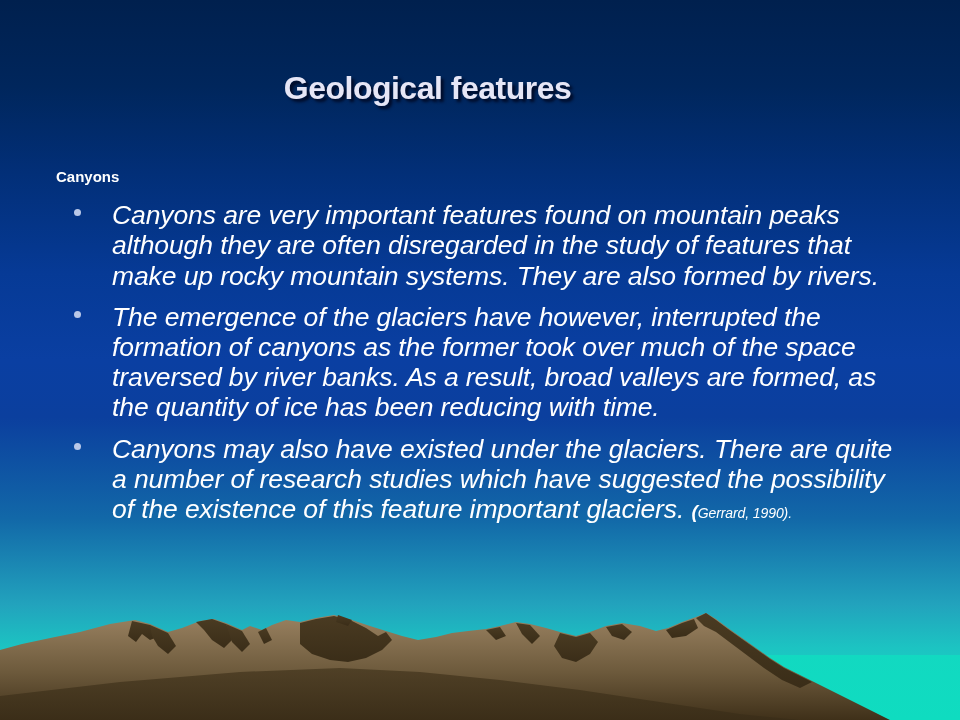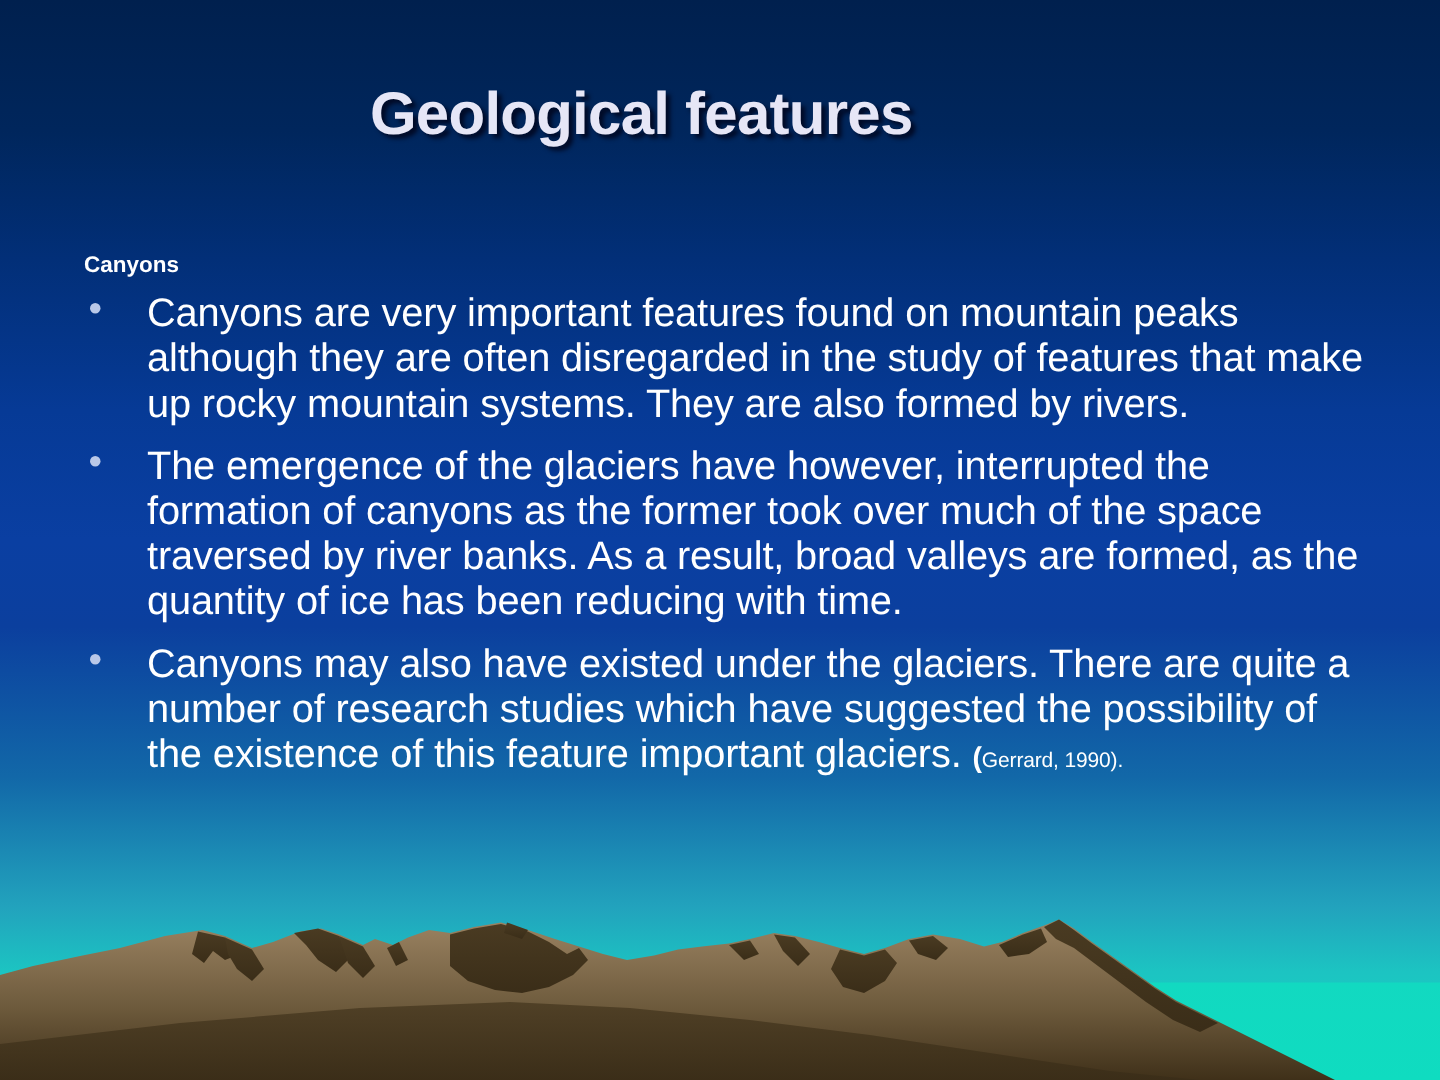--- a/index.html
+++ b/index.html
@@ -38,46 +38,47 @@
   .mountains {
     position: absolute;
     left: 0;
     bottom: 0;
     width: 960px;
     height: 110px;
   }
   .title {
     position: absolute;
     left: 0;
-    top: 54px;
+    top: 70px;
     width: 855px;
     text-align: center;
-    font-size: 40px;
+    font-size: 32px;
     font-weight: bold;
     color: #e6e6f6;
     letter-spacing: -0.5px;
     text-shadow: 3px 3px 3px rgba(0, 0, 20, 0.75);
   }
   .body-area {
     position: absolute;
     left: 56px;
     top: 168px;
     width: 860px;
   }
   .subhead {
     font-size: 15px;
     font-weight: bold;
     color: #ffffff;
     margin: 0 0 8px 0;
     line-height: 1.15;
   }
   .bullets {
     list-style: none;
-    margin: 1px;
+    margin: 15px;
     padding: 0;
+    font-style: italic;
   }
   .bullet {
     position: relative;
     padding-left: 41px;
     margin: 0 0 11px 0;
     font-size: 26.5px;
     line-height: 1.14;
     color: #ffffff;
     letter-spacing: -0.1px;
   }

